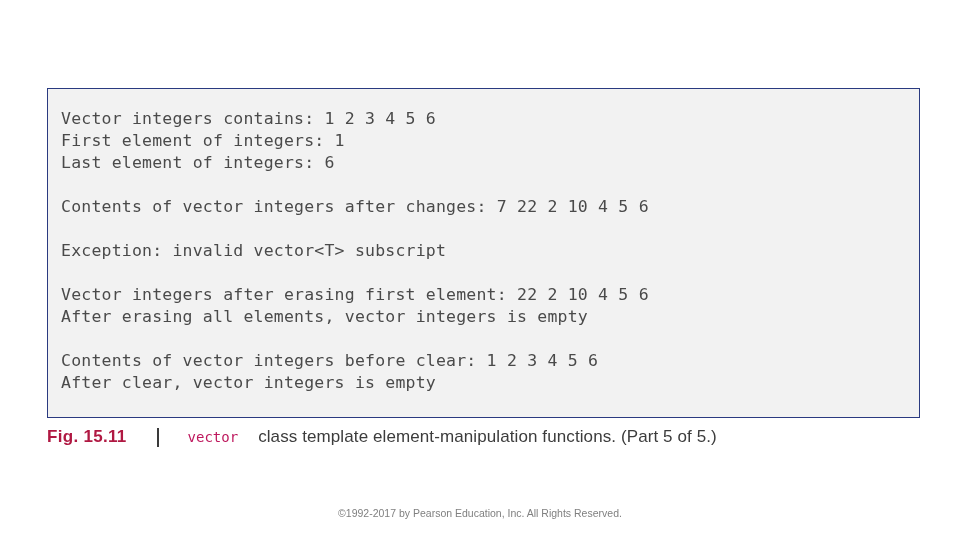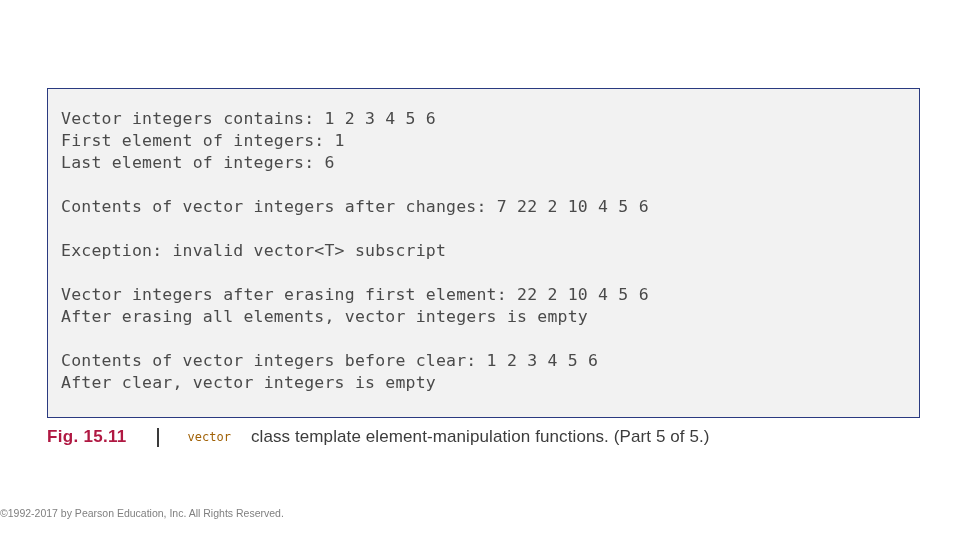--- a/index.html
+++ b/index.html
@@ -67,28 +67,29 @@
     vertical-align: middle;
   }
   .caption-text {
     font-family: Liberation Sans, sans-serif;
     font-size: 17px;
     color: #3c3c3c;
     letter-spacing: 0.1px;
   }
   .caption-mono {
     font-family: "DejaVu Sans Mono", monospace;
-    font-size: 12px;
-    color: #a16207;
+    font-size: 14px;
+    color: #be185d;
   }
   .footer {
     position: absolute;
     left: 0;
     top: 507px;
     width: 960px;
+    text-align: center;
     font-family: "Liberation Sans", sans-serif;
     font-size: 10.5px;
     color: #808080;
   }
 </style>
 </head>
 <body>
 
 <div class="slide">
 

